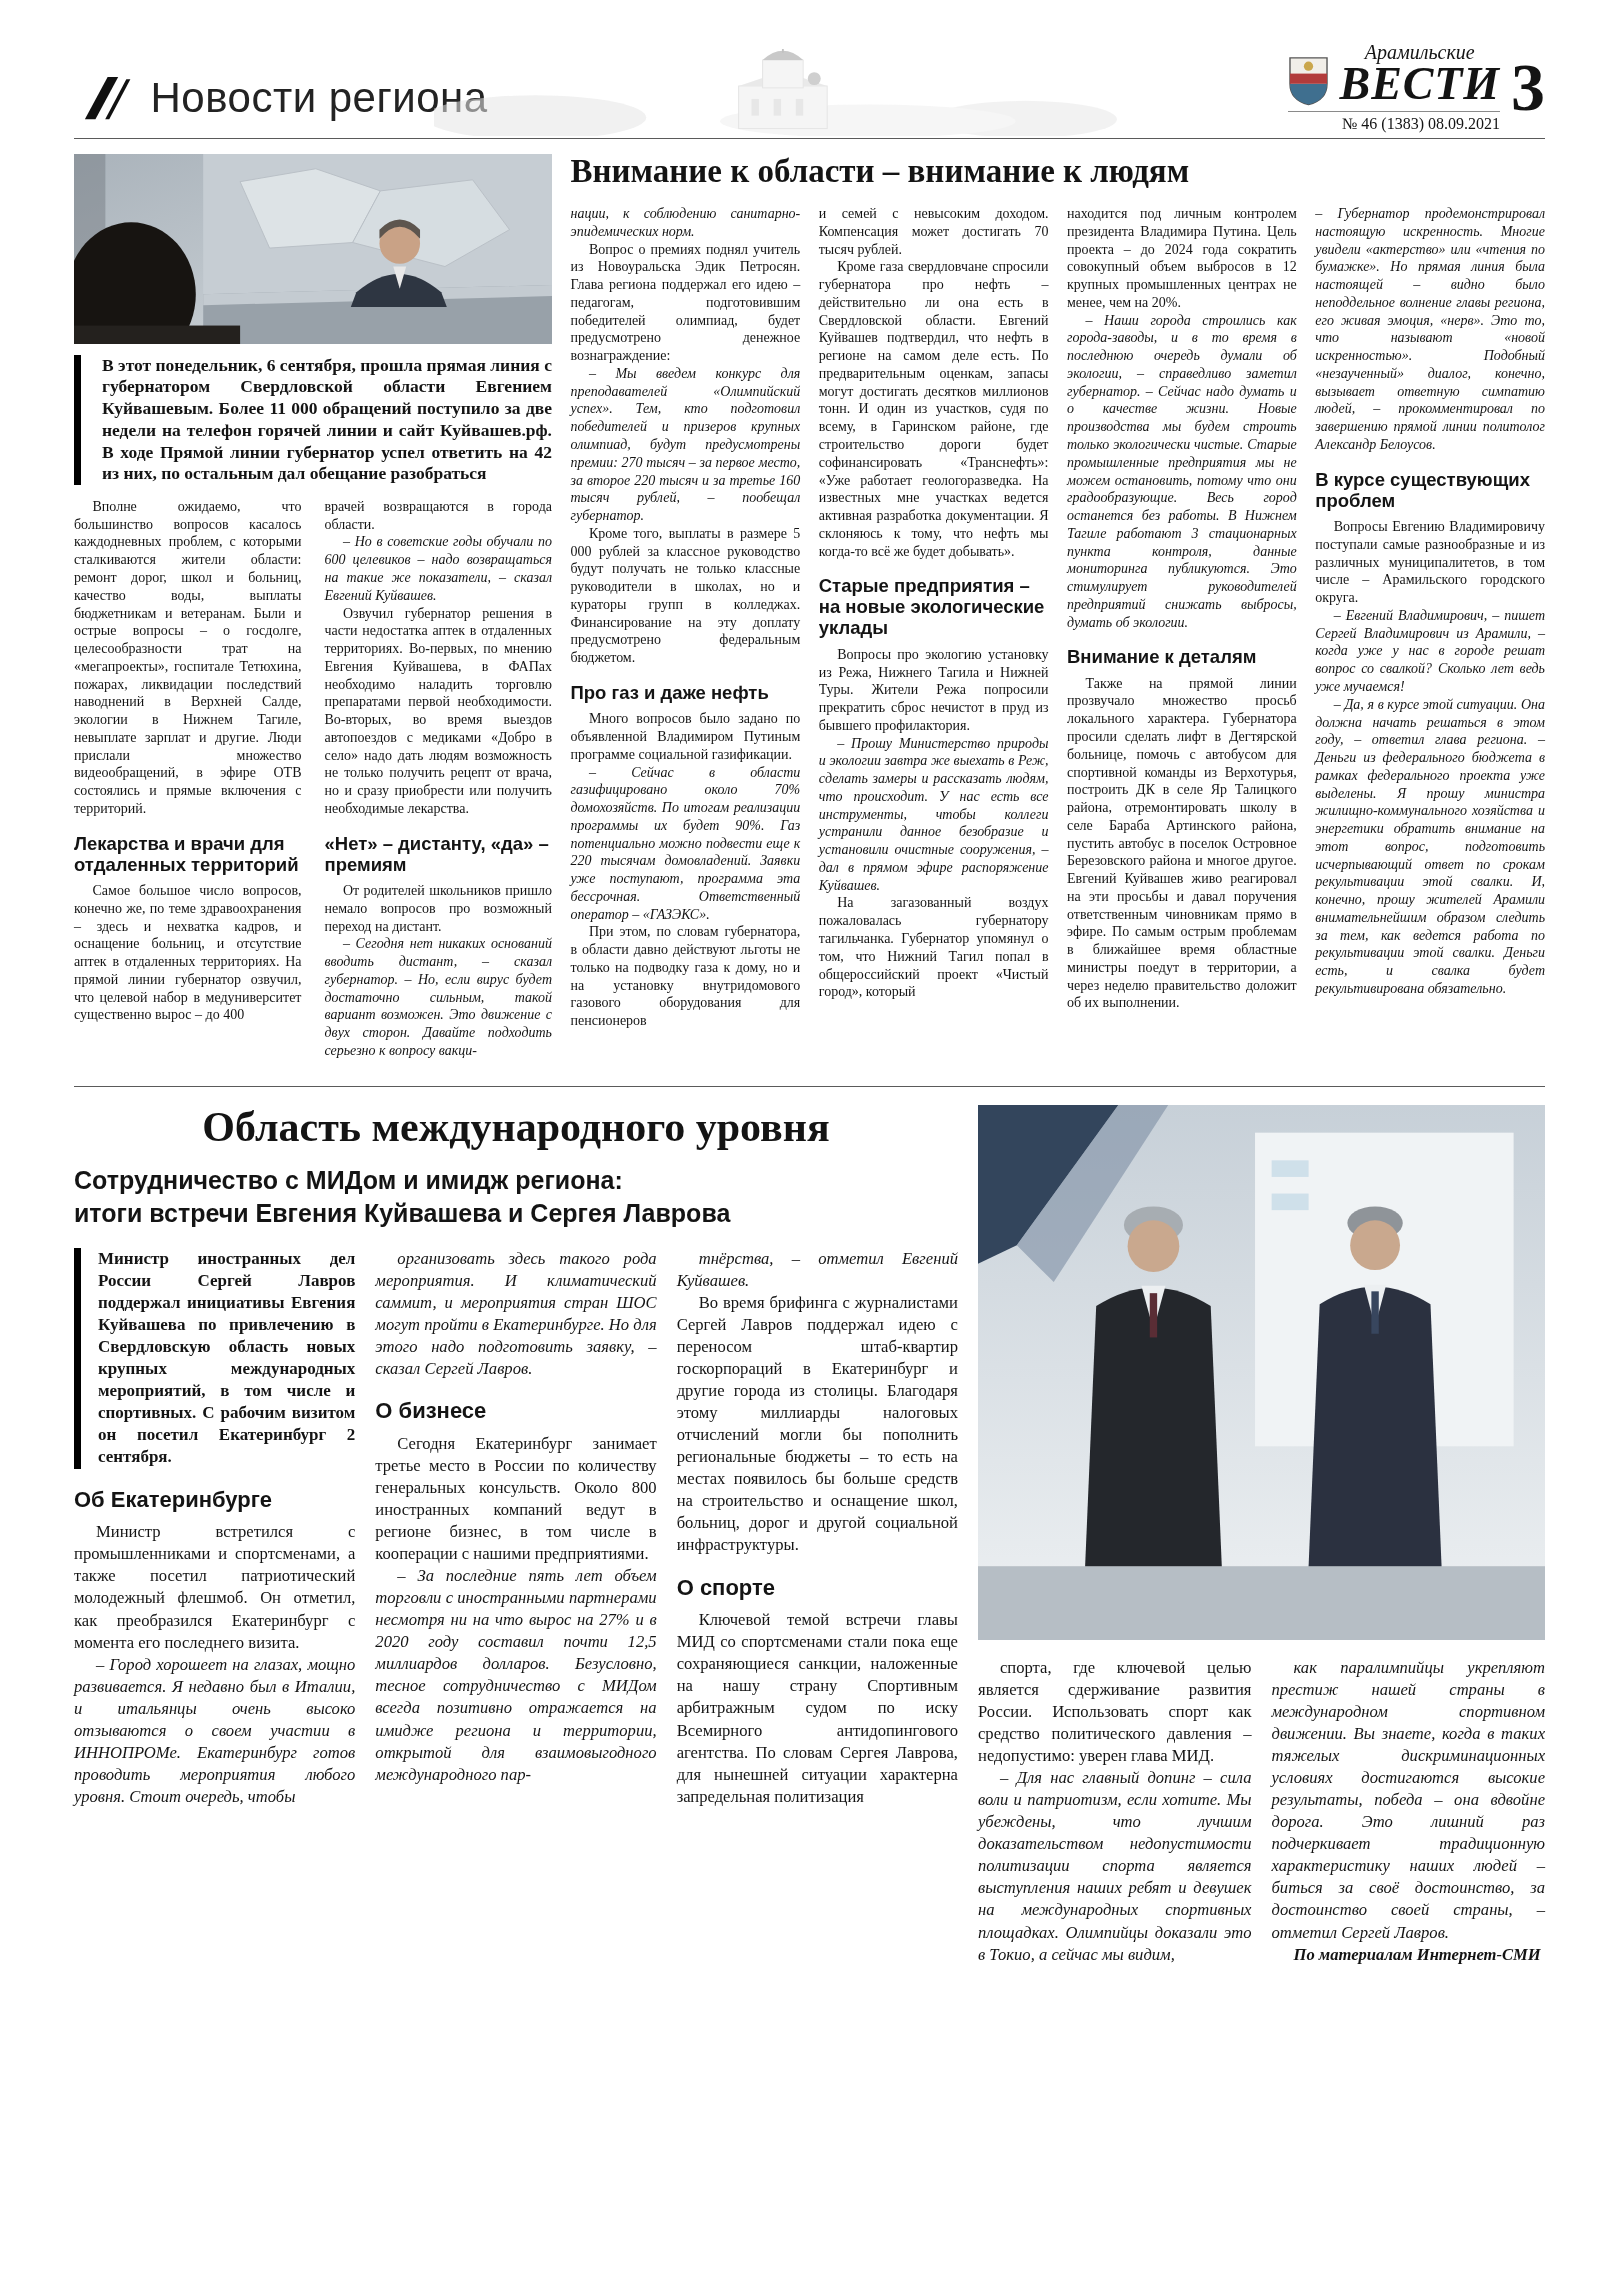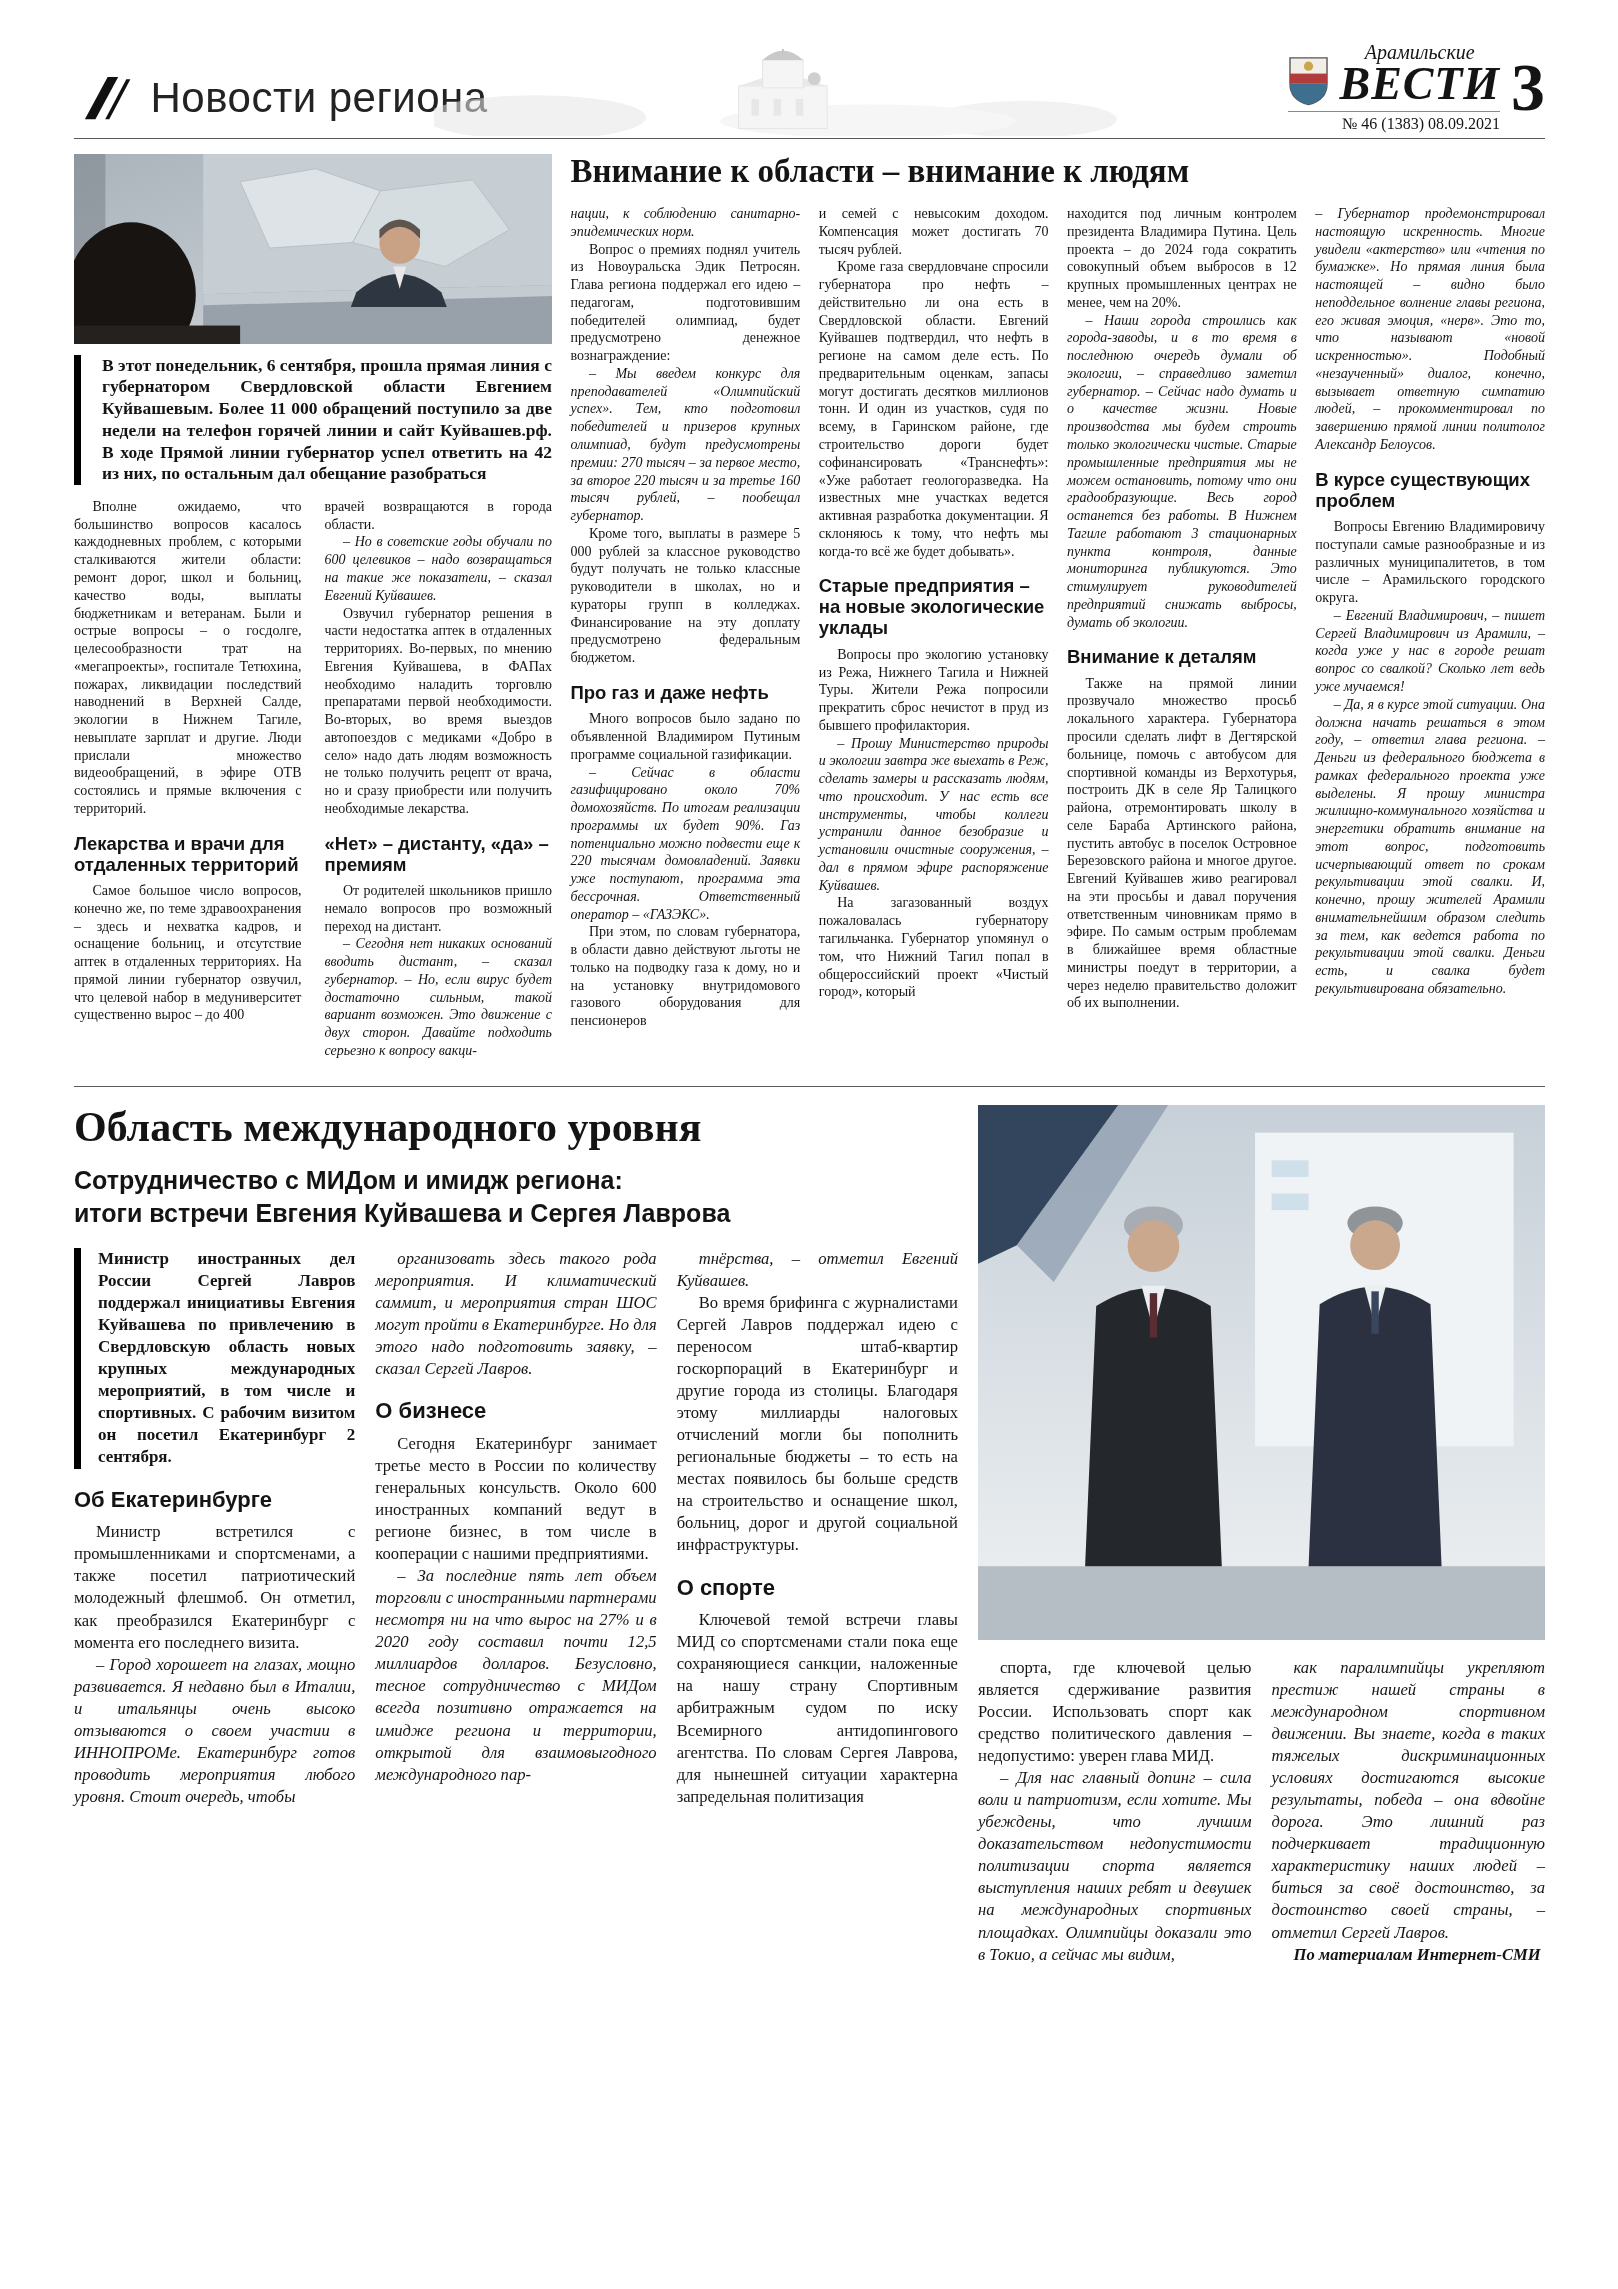--- a/index.html
+++ b/index.html
@@ -41,21 +41,21 @@
   .lead { border-left:7.4px solid #000; padding-left:21px; margin-top:11px;
           font-weight:700; font-size:17.5px; line-height:1.24; text-align:justify; hyphens:auto; }
   .ta-left-cols { display:flex; gap:23px; margin-top:13px; }
   .ta-right { flex:1; min-width:0; }
   h1.headline { font-size:33px; line-height:1.05; font-weight:700; margin:0 0 16.6px; }
   .ta-right-cols { display:flex; gap:18.5px; }
 
   
   .bottom-article { margin-top:26px; border-top:0.9px solid #5a5a5a; padding-top:18.5px; display:flex; gap:20px; }
   .ba-left { flex:1; min-width:0; }
-  h2.headline2 { font-size:42px; line-height:1.05; font-weight:700; margin:0 0 14.8px; }
+  h2.headline2 { font-size:42px; line-height:1.05; font-weight:700; margin:0 0 14.8px;text-align:center; }
   .subtitle { font-family:"Liberation Sans", sans-serif; font-weight:700; font-size:25px; line-height:1.3; margin-bottom:18.5px; }
   .lead2 { border-left:7.4px solid #000; padding-left:17px; font-weight:700; font-size:17px; line-height:1.3;
            margin-bottom:5.5px; text-align:justify; hyphens:auto; }
   .bcols { display:flex; gap:20px; }
   .bcols .col p { font-size:16.6px; line-height:1.33; text-indent:22px; }
   .bcols .col h3 { font-size:22px; margin:18.5px 0 9.2px; }
   .ba-right { flex:0 0 567px; }
   .photo2 { width:567px; height:535px; overflow:hidden; }
   .photo2 svg { width:100%; height:100%; display:block; }
   .ba-right .bcols { margin-top:16.6px; }
@@ -209,21 +209,21 @@
           <div class="lead2">Министр иностранных дел России Сергей Лавров поддержал инициативы Евгения Куйвашева по привлечению в Свердловскую область новых крупных международных мероприятий, в том числе и спортивных. С рабочим визитом он посетил Екатеринбург 2 сентября.</div>
           <div>
               <h3>Об Екатеринбурге</h3>
               <p>Министр встретился с промышленниками и спортсменами, а также посетил патриотический молодежный флешмоб. Он отметил, как преобразился Екатеринбург с момента его последнего визита.</p>
               <p class="it">– Город хорошеет на глазах, мощно развивается. Я недавно был в Италии, и итальянцы очень высоко отзываются о своем участии в ИННОПРОМе. Екатеринбург готов проводить мероприятия любого уровня. Стоит очередь, чтобы</p>
             </div>
         </div>
         <div class="col">
             <p class="it ni">организовать здесь такого рода мероприятия. И климатический саммит, и мероприятия стран ШОС могут пройти в Екатеринбурге. Но для этого надо подготовить заявку, – сказал Сергей Лавров.</p>
             <h3>О бизнесе</h3>
-            <p>Сегодня Екатеринбург занимает третье место в России по количеству генеральных консульств. Около 600 иностранных компаний ведут в регионе бизнес, в том числе в кооперации с нашими предприятиями.</p>
+            <p>Сегодня Екатеринбург занимает третье место в России по количеству генеральных консульств. Около 800 иностранных компаний ведут в регионе бизнес, в том числе в кооперации с нашими предприятиями.</p>
             <p class="it">– За последние пять лет объем торговли с иностранными партнерами несмотря ни на что вырос на 27% и в 2020 году составил почти 12,5 миллиардов долларов. Безусловно, тесное сотрудничество с МИДом всегда позитивно отражается на имидже региона и территории, открытой для взаимовыгодного международного пар-</p>
           </div>
         <div class="col">
             <p class="it ni">тнёрства, – отметил Евгений Куйвашев.</p>
             <p>Во время брифинга с журналистами Сергей Лавров поддержал идею с переносом штаб-квартир госкорпораций в Екатеринбург и другие города из столицы. Благодаря этому миллиарды налоговых отчислений могли бы пополнить региональные бюджеты – то есть на местах появилось бы больше средств на строительство и оснащение школ, больниц, дорог и другой социальной инфраструктуры.</p>
             <h3>О спорте</h3>
             <p>Ключевой темой встречи главы МИД со спортсменами стали пока еще сохраняющиеся санкции, наложенные на нашу страну Спортивным арбитражным судом по иску Всемирного антидопингового агентства. По словам Сергея Лаврова, для нынешней ситуации характерна запредельная политизация</p>
           </div>
       </div>
     </div>

